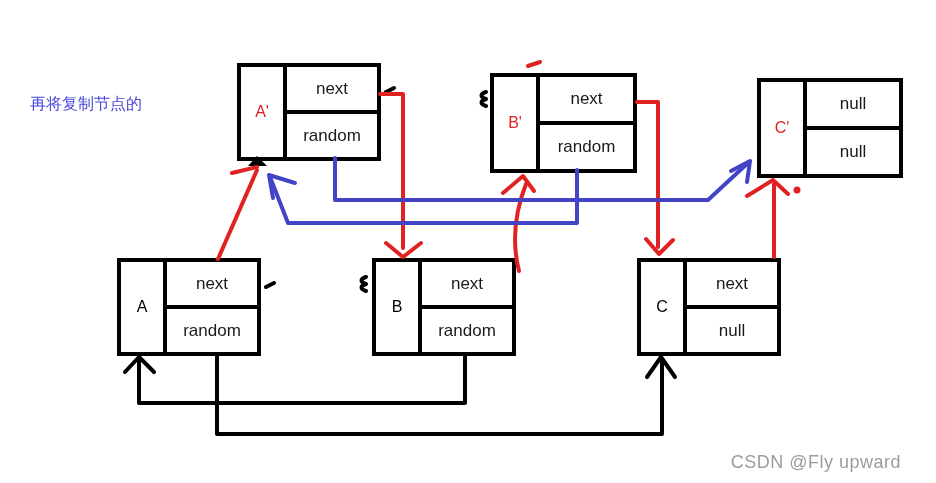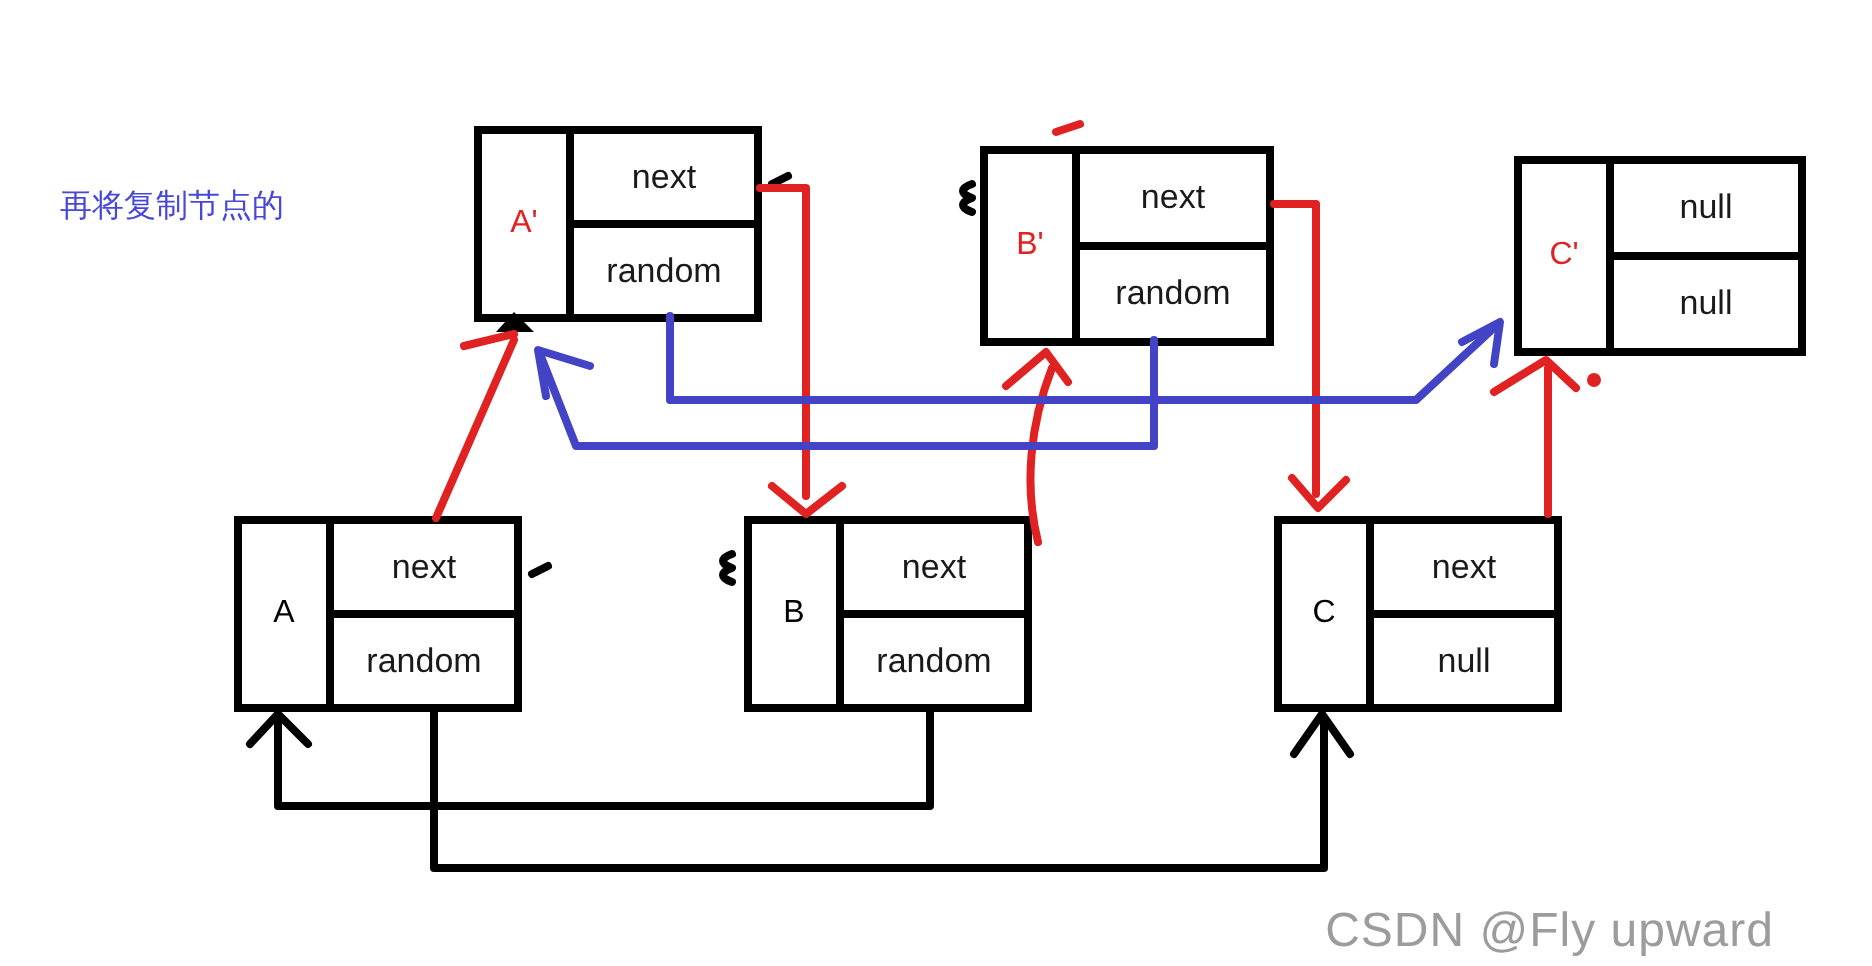--- a/index.html
+++ b/index.html
@@ -20,21 +20,21 @@
   }
   .node-col{flex:1;display:flex;flex-direction:column;min-width:0;}
   .field{
     flex:1 1 0;display:flex;align-items:center;justify-content:center;
     font-size:17px;color:#1a1a1a;box-sizing:border-box;
   }
   .field.first{border-bottom:4px solid #000;}
   .copy-label{}
   svg#wires{position:absolute;left:0;top:0;pointer-events:none;}
   .watermark{
-    position:absolute;right:18px;top:452px;font-size:24px;letter-spacing:.5px;
+    position:absolute;right:4px;top:452px;font-size:18px;letter-spacing:.5px;
   }
 </style>
 </head>
 <body>
 
 <div id="stage">
 
   <div class="note" style="color: rgb(72, 72, 216);">
     <div>再将复制节点的</div>
   </div>

